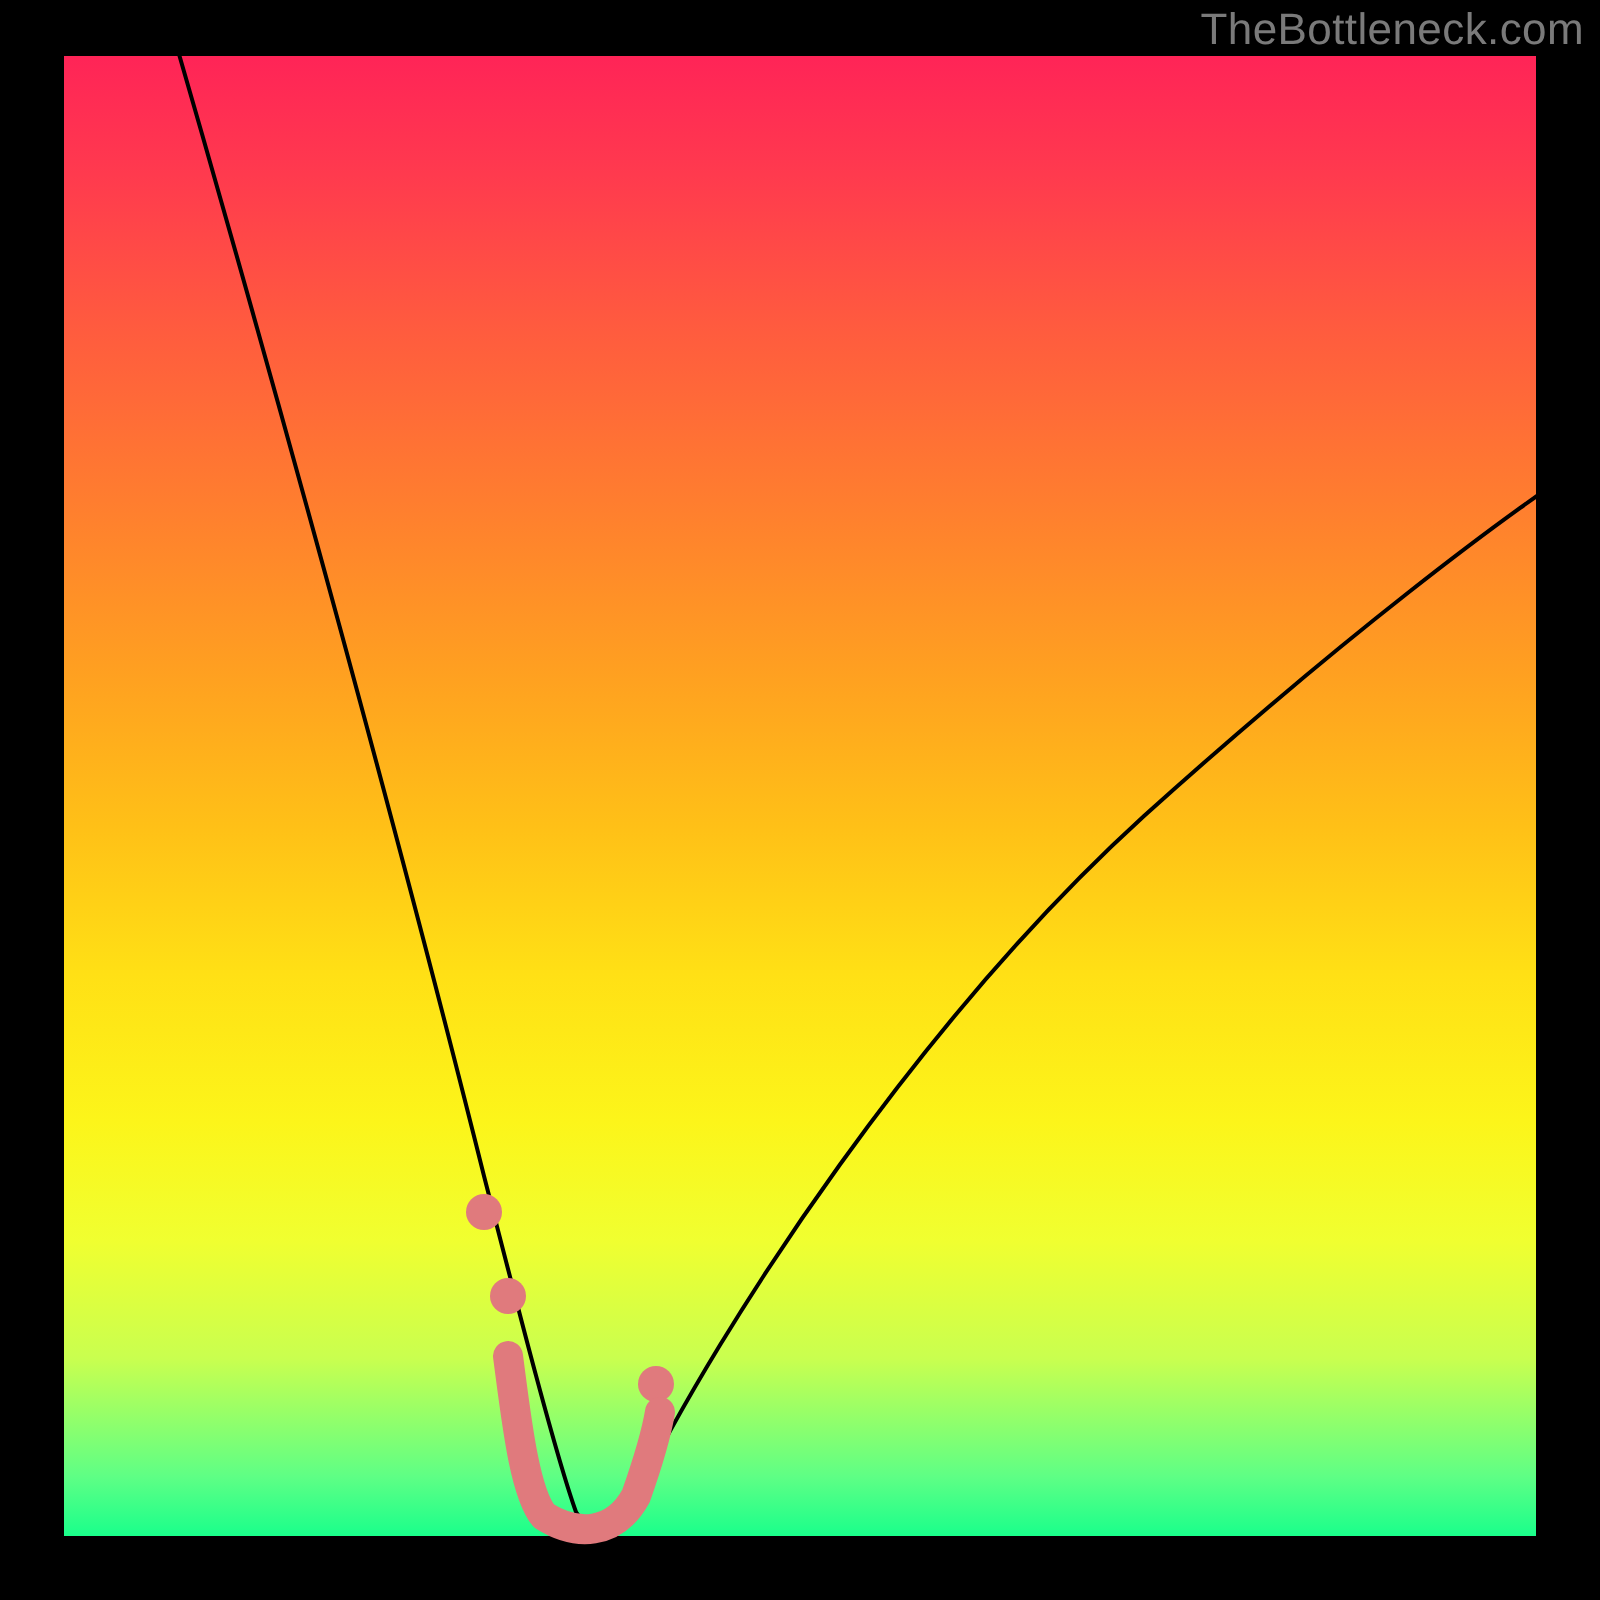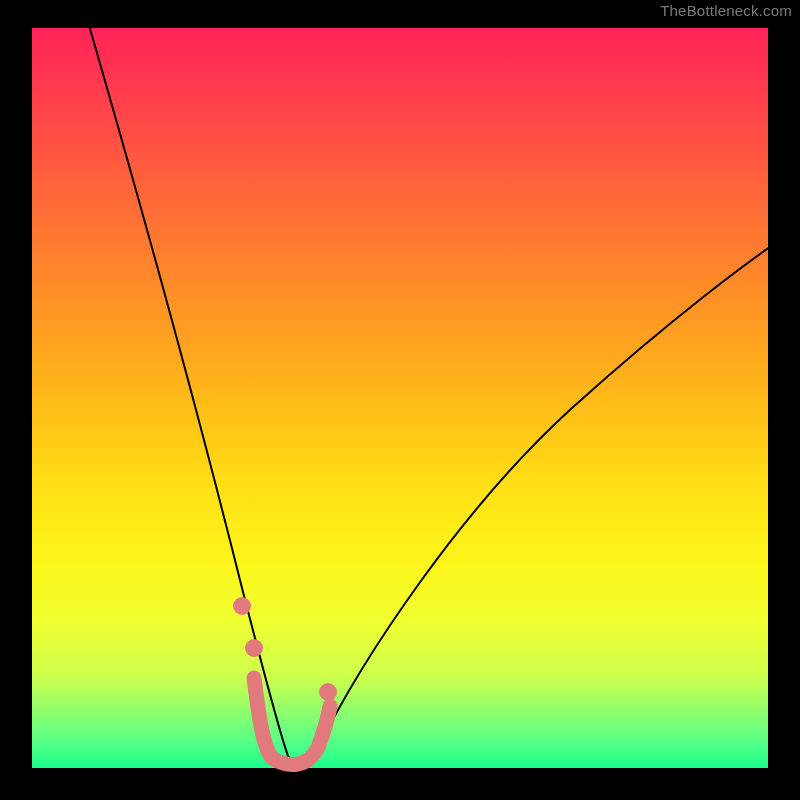--- a/index.html
+++ b/index.html
@@ -60,21 +60,21 @@
     stroke-linejoin: round;
   }
   .highlight-dot {
     fill: #e07a7d;
   }
   .watermark {
     position: absolute;
     top: 2px;
     right: 8px;
     color: #7a7a7a;
-    font-size: 15px;
+    font-size: 22px;
     font-weight: 500;
     letter-spacing: 0.2px;
     user-select: none;
   }
 </style>
 </head>
 <body>
 
 <div class="frame">
 

